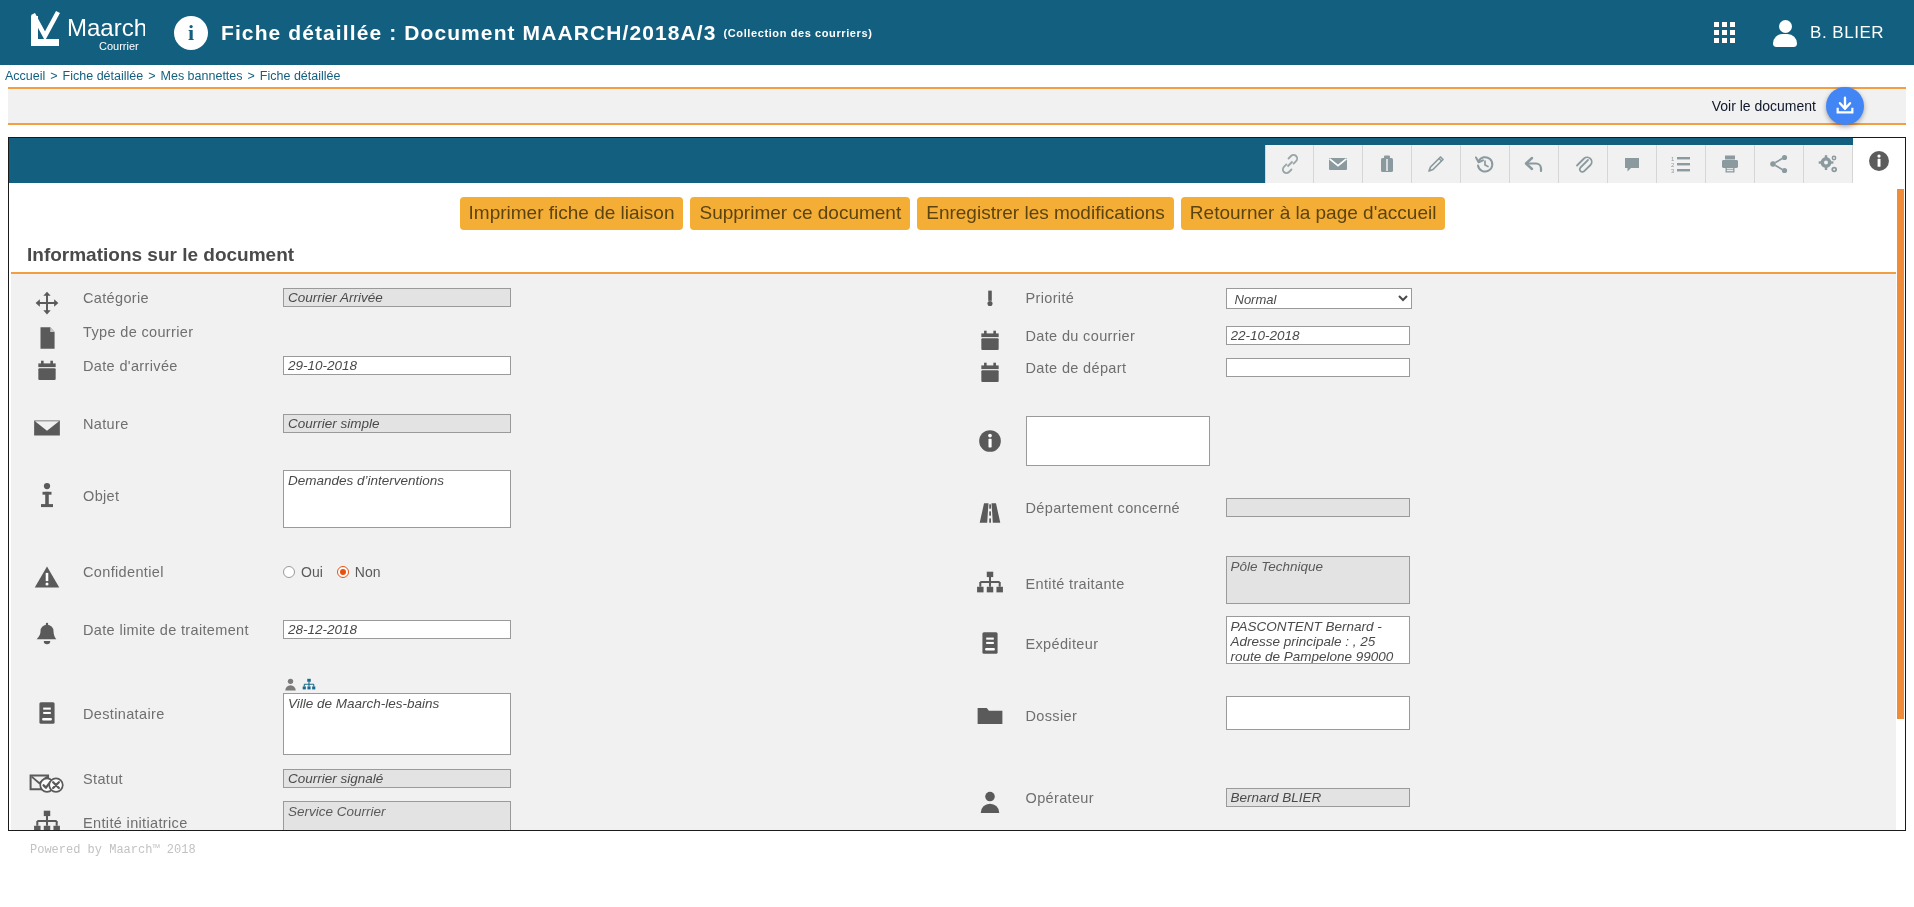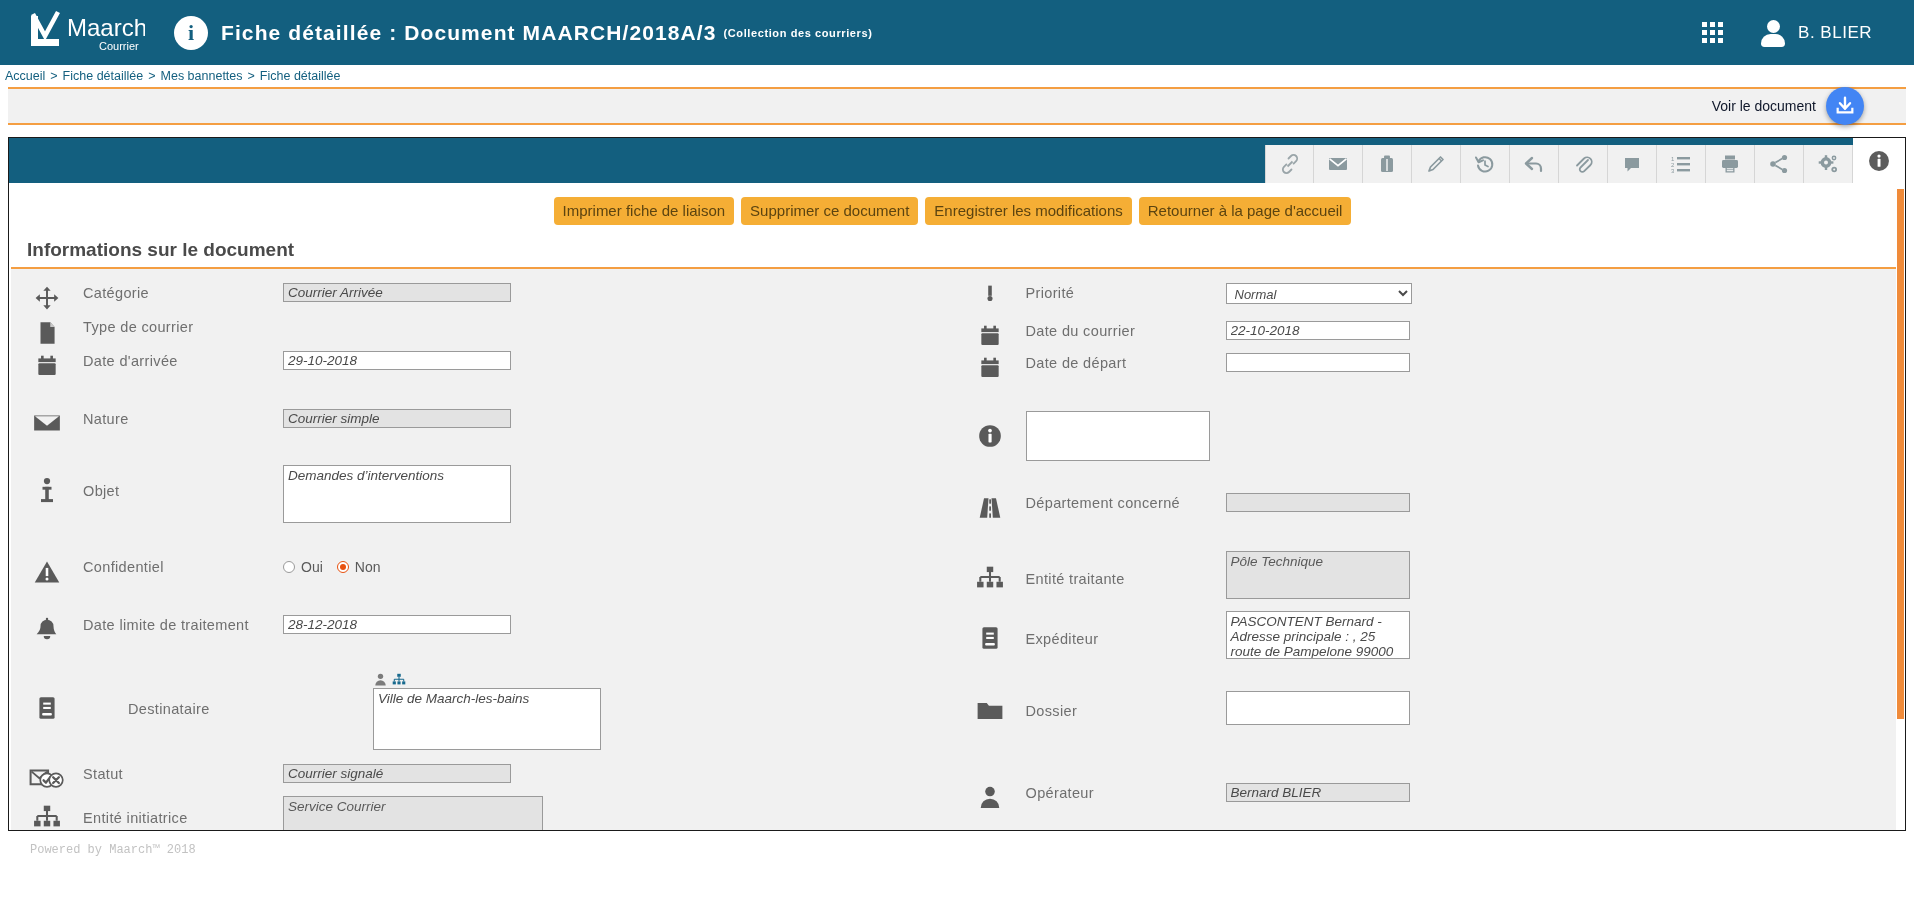--- a/index.html
+++ b/index.html
@@ -54,21 +54,21 @@
     color: #ffffff;
     font-size: 11px;
     font-weight: bold;
     letter-spacing: 0.6px;
     margin-left: 7px;
   }
   .topbar-right {
     margin-left: auto;
     display: flex;
     align-items: center;
-    padding-right: 42px;
+    padding-right: 30px;
     gap: 36px;
   }
   .grid-icon { display:grid; grid-template-columns: repeat(3, 5px); grid-template-rows: repeat(3,5px); gap:3px; cursor:pointer; }
   .grid-icon i { background:#fff; display:block; width:5px; height:5px; }
   .user-area { display:flex; align-items:center; gap:11px; cursor:pointer; }
   .user-glyph { width: 28px; height: 28px; position: relative; }
   .user-glyph .head { position:absolute; left:8px; top:1px; width:13px; height:13px; border-radius:50%; background:#fff; }
   .user-glyph .body { position:absolute; left:2px; top:15px; width:24px; height:13px; border-radius:11px 11px 4px 4px; background:#fff; }
   .user-name { color:#fff; font-size:17px; letter-spacing:0.5px; }
 
@@ -172,21 +172,21 @@
   .actions {
     display:flex; justify-content:center; gap: 7px;
     padding-top: 14px;
     padding-right: 9px;
   }
   .act-btn {
     background: #f5ae35;
     color: #5c4410;
     border: none;
     border-radius: 4px;
-    font-size: 15px;
+    font-size: 19px;
     font-family: "Liberation Sans", sans-serif;
     padding: 5px 9px 6px 9px;
     cursor: pointer;
     white-space: nowrap;
   }
 
   
   .section-title {
     font-size: 19px;
     font-weight: bold;
@@ -239,21 +239,21 @@
     padding: 2px 4px;
     outline: none;
     font-style: italic;
   }
   .readonly { background: #e3e3e3 !important; color:#5a5a5a; }
   .w-txt { width: 228px; height: 19px; }
   .w-txt-r { width: 184px; height: 19px; }
   textarea { resize: none; overflow: hidden; line-height: 15px; }
   .ta-obj { width: 228px; height: 58px; }
   .ta-dest { width: 228px; height: 62px; }
-  .ta-ent { width: 260px; height: 38px; }
+  .ta-ent { width: 228px; height: 38px; }
   .ta-r-other { width: 184px; height: 50px; }
   .ta-r-ent { width: 184px; height: 48px; }
   .ta-r-exp { width: 184px; height: 48px; }
   .ta-r-dos { width: 184px; height: 34px; }
   select.w-sel { width: 230px; height: 21px; font-size:13px; }
   select.w-sel-r { width: 186px; height: 21px; font-size:13px; }
 
   .radio-row { display:flex; align-items:center; gap:6px; padding-top:2px; }
   .radio-row label { font-size: 14px; color:#5a5a5a; cursor:pointer; }
   .rb {
@@ -546,21 +546,21 @@
               <rect x="9.9" y="0.8" width="2.2" height="2.6" rx="1" fill="#5a5a5a"></rect>
               <path d="M8 17.5 a3 3 0 0 0 6 0 Z" fill="#5a5a5a"></path>
             </svg>
           </span>
           <span class="f-label">Date limite de traitement</span>
           <span class="f-ctl">
             <input type="text" class="w-txt" value="28-12-2018" style="">
           </span>
         </div>
 
-        <div class="field" style="margin-bottom:10px;gap:45px;">
+        <div class="field" style="margin-bottom:10px;">
           <span class="f-icon" style="padding-top:22px;">
             <svg width="24" height="26" viewBox="0 0 22 24">
               <rect x="4" y="2" width="14" height="20" rx="1.4" fill="#5a5a5a"></rect>
               <rect x="7.5" y="7" width="7" height="1.9" fill="#ffffff"></rect>
               <rect x="7.5" y="11" width="7" height="1.9" fill="#ffffff"></rect>
               <rect x="6.5" y="16.5" width="9" height="2.4" rx="1" fill="#ffffff"></rect>
             </svg>
           </span>
           <span class="f-label" style="padding-top:28px;">Destinataire</span>
           <span class="f-ctl">

